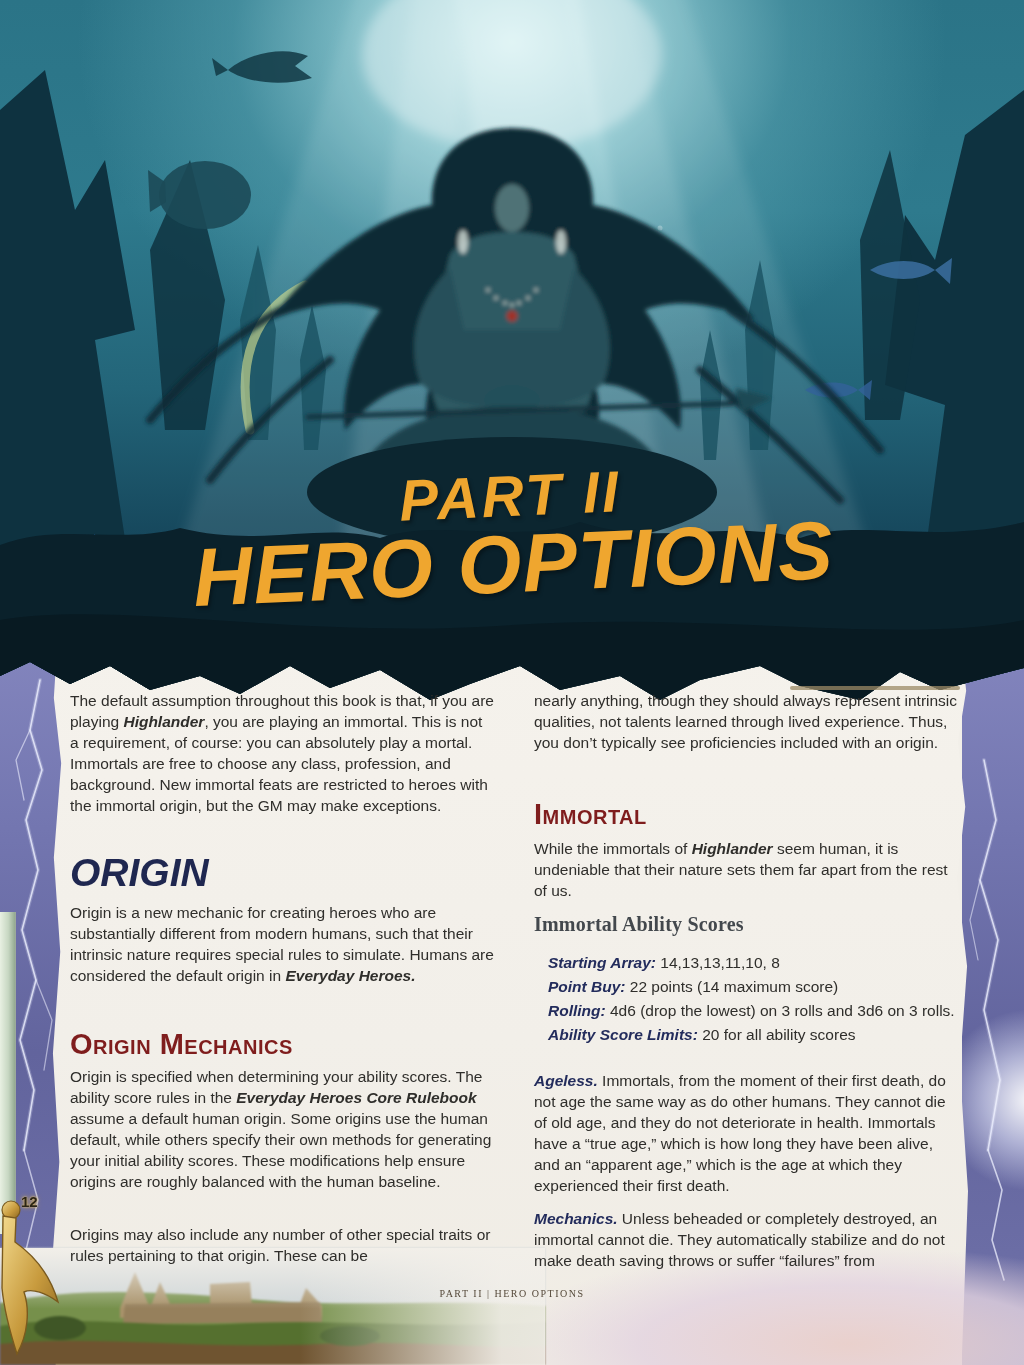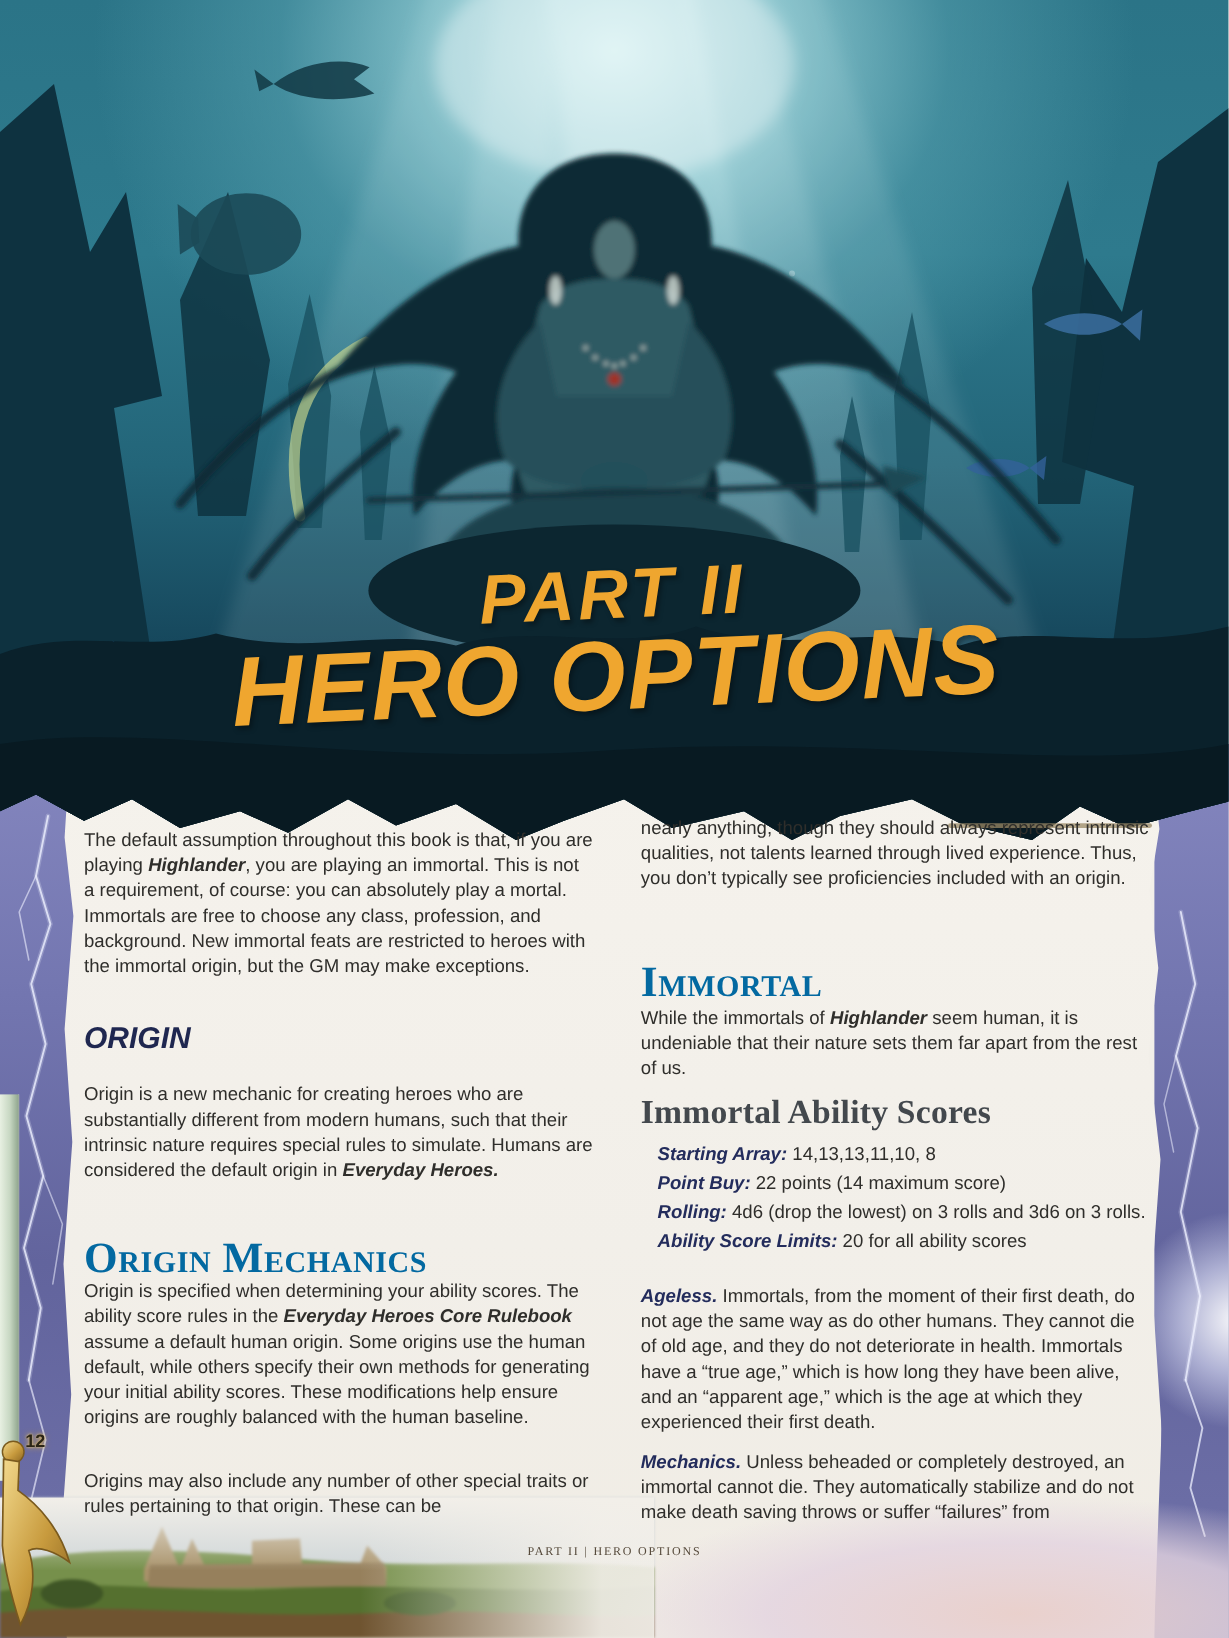--- a/index.html
+++ b/index.html
@@ -76,29 +76,29 @@
   .col p { margin: 0; }
   .block { position: absolute; left: 0; width: 100%; }
   .col-left  { left: 70px;  top: 640px; width: 424px; height: 720px; }
   .col-right { left: 534px; top: 640px; width: 424px; height: 720px; }
 
   .em { font-weight: bold; font-style: italic; margin-top: 35px; }
   .lead { font-weight: bold; font-style: italic; color: #232C5C; }
 
   .h-display {
     font-family: "Liberation Sans", sans-serif; font-style: italic; font-weight: bold;
-    font-size: 25px; color: #1F2750; letter-spacing: 0; line-height: 1;
+    font-size: 39px; color: #1F2750; letter-spacing: 0; line-height: 1;
   }
   .h-serif {
-    font-family: Liberation Serif, serif; font-weight: bold; font-variant: small-caps;
-    font-size: 36px; color: #0369a1; letter-spacing: .5px; line-height: 1;
+    font-family: Liberation Sans, sans-serif; font-weight: bold; font-variant: small-caps;
+    font-size: 29px; color: #7f1d1d; letter-spacing: .5px; line-height: 1;
   }
   .h-sub {
     font-family: "Liberation Serif", serif; font-weight: bold;
-    font-size: 28px; color: #43484D; letter-spacing: .2px; line-height: 1;
+    font-size: 20px; color: #43484D; letter-spacing: .2px; line-height: 1;
   }
   .stat-line { padding-left: 14px; margin-bottom: 3px; }
   .stat-label { font-weight: bold; font-style: italic; color: #232C5C; }
 
   .page-number {
     position: absolute; left: 21px; top: 1193px; z-index: 65;
     font-weight: bold; font-size: 15px; color: #2B2517;
     text-shadow: 0 0 5px rgba(224,176,64,.95), 0 0 2px rgba(255,224,128,.9);
     text-align: center;
   }
@@ -266,21 +266,21 @@
   <div class="col col-left">
     <p class="block" style="top:50px;"><span>The default assumption throughout this book is that, if you are playing </span><span class="em">Highlander</span><span>, you are playing an immortal. This is not a requirement, of course: you can absolutely play a mortal. Immortals are free to choose any class, profession, and background. New immortal feats are restricted to heroes with the immortal origin, but the GM may make exceptions.</span></p>
     <div class="block h-display" style="top:213px;">ORIGIN</div>
     <p class="block" style="top:262px;"><span>Origin is a new mechanic for creating heroes who are substantially different from modern humans, such that their intrinsic nature requires special rules to simulate. Humans are considered the default origin in </span><span class="em">Everyday Heroes.</span></p>
     <div class="block h-serif" style="top:390px;">Origin Mechanics</div>
     <p class="block" style="top:426px;"><span>Origin is specified when determining your ability scores. The ability score rules in the </span><span class="em">Everyday Heroes Core Rulebook</span><span> assume a default human origin. Some origins use the human default, while others specify their own methods for generating your initial ability scores. These modifications help ensure origins are roughly balanced with the human baseline.</span></p>
     <p class="block" style="top:584px;"><span>Origins may also include any number of other special traits or rules pertaining to that origin. These can be</span></p>
   </div>
 
   <div class="col col-right">
-    <p class="block" style="top:40px;"><span>nearly anything, though they should always represent intrinsic qualities, not talents learned through lived experience. Thus, you don’t typically see proficiencies included with an origin.</span></p>
+    <p class="block" style="top:50px;"><span>nearly anything, though they should always represent intrinsic qualities, not talents learned through lived experience. Thus, you don’t typically see proficiencies included with an origin.</span></p>
     <div class="block h-serif" style="top:160px;">Immortal</div>
     <p class="block" style="top:198px;"><span>While the immortals of </span><span class="em">Highlander</span><span> seem human, it is undeniable that their nature sets them far apart from the rest of us.</span></p>
     <div class="block h-sub" style="top:274px;">Immortal Ability Scores</div>
 
     <div class="block" style="top:312px;">
       <div class="stat-line">
         <span class="stat-label">Starting Array:</span><span> 14,13,13,11,10, 8</span>
       </div>
       <div class="stat-line">
         <span class="stat-label">Point Buy:</span><span> 22 points (14 maximum score)</span>

